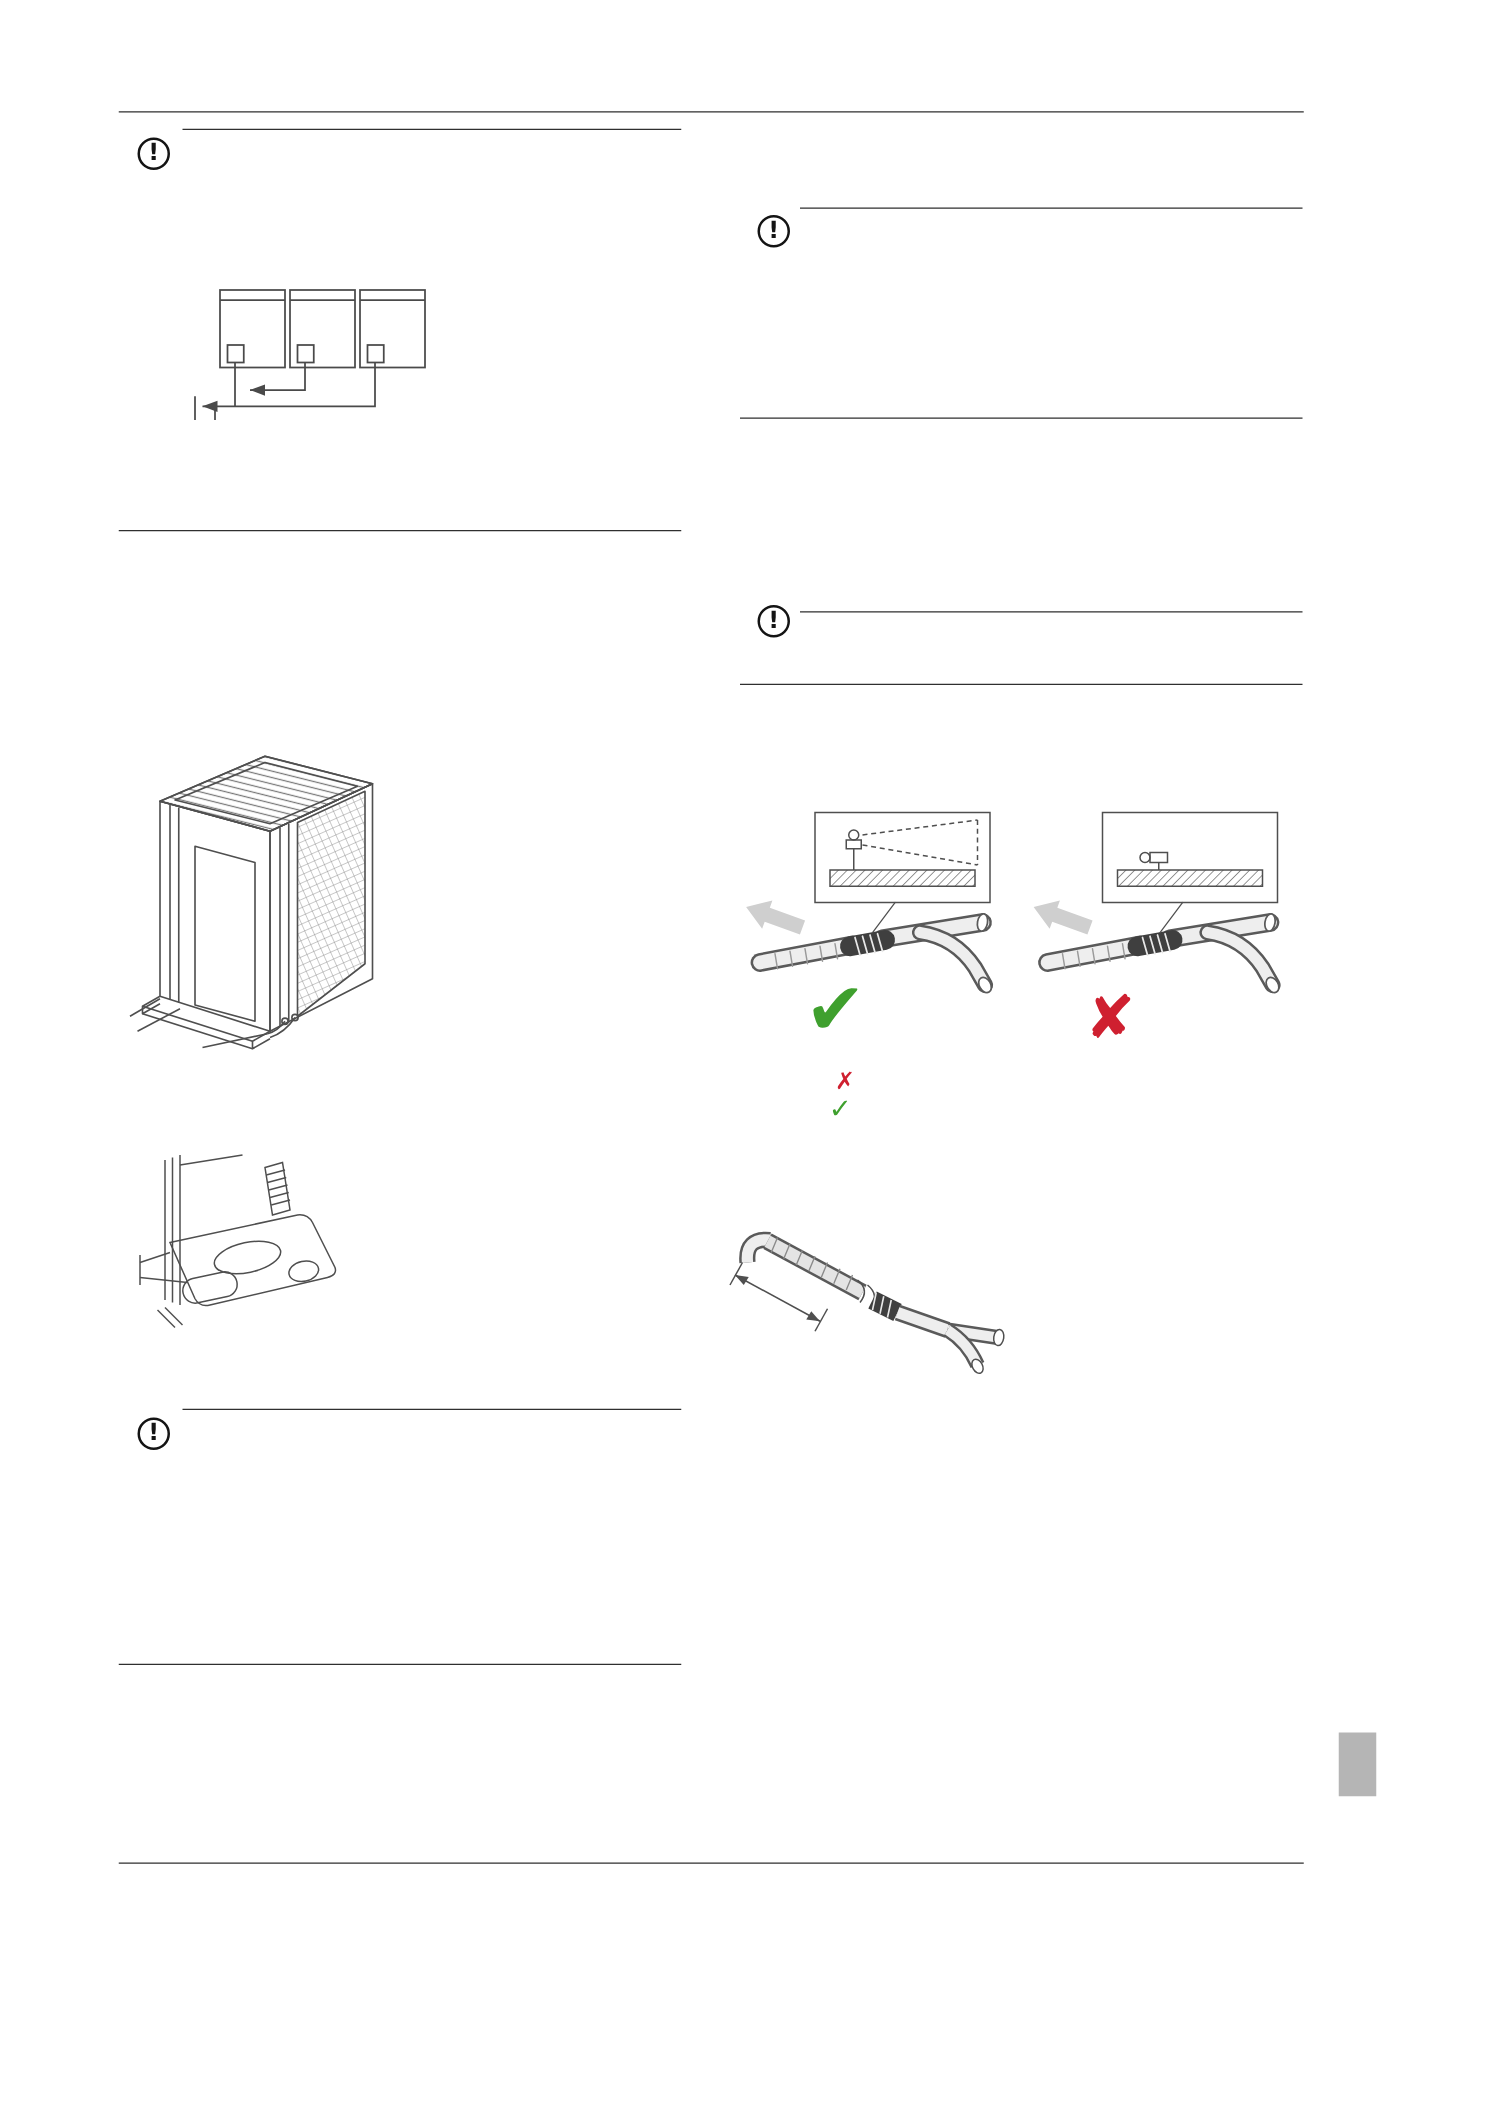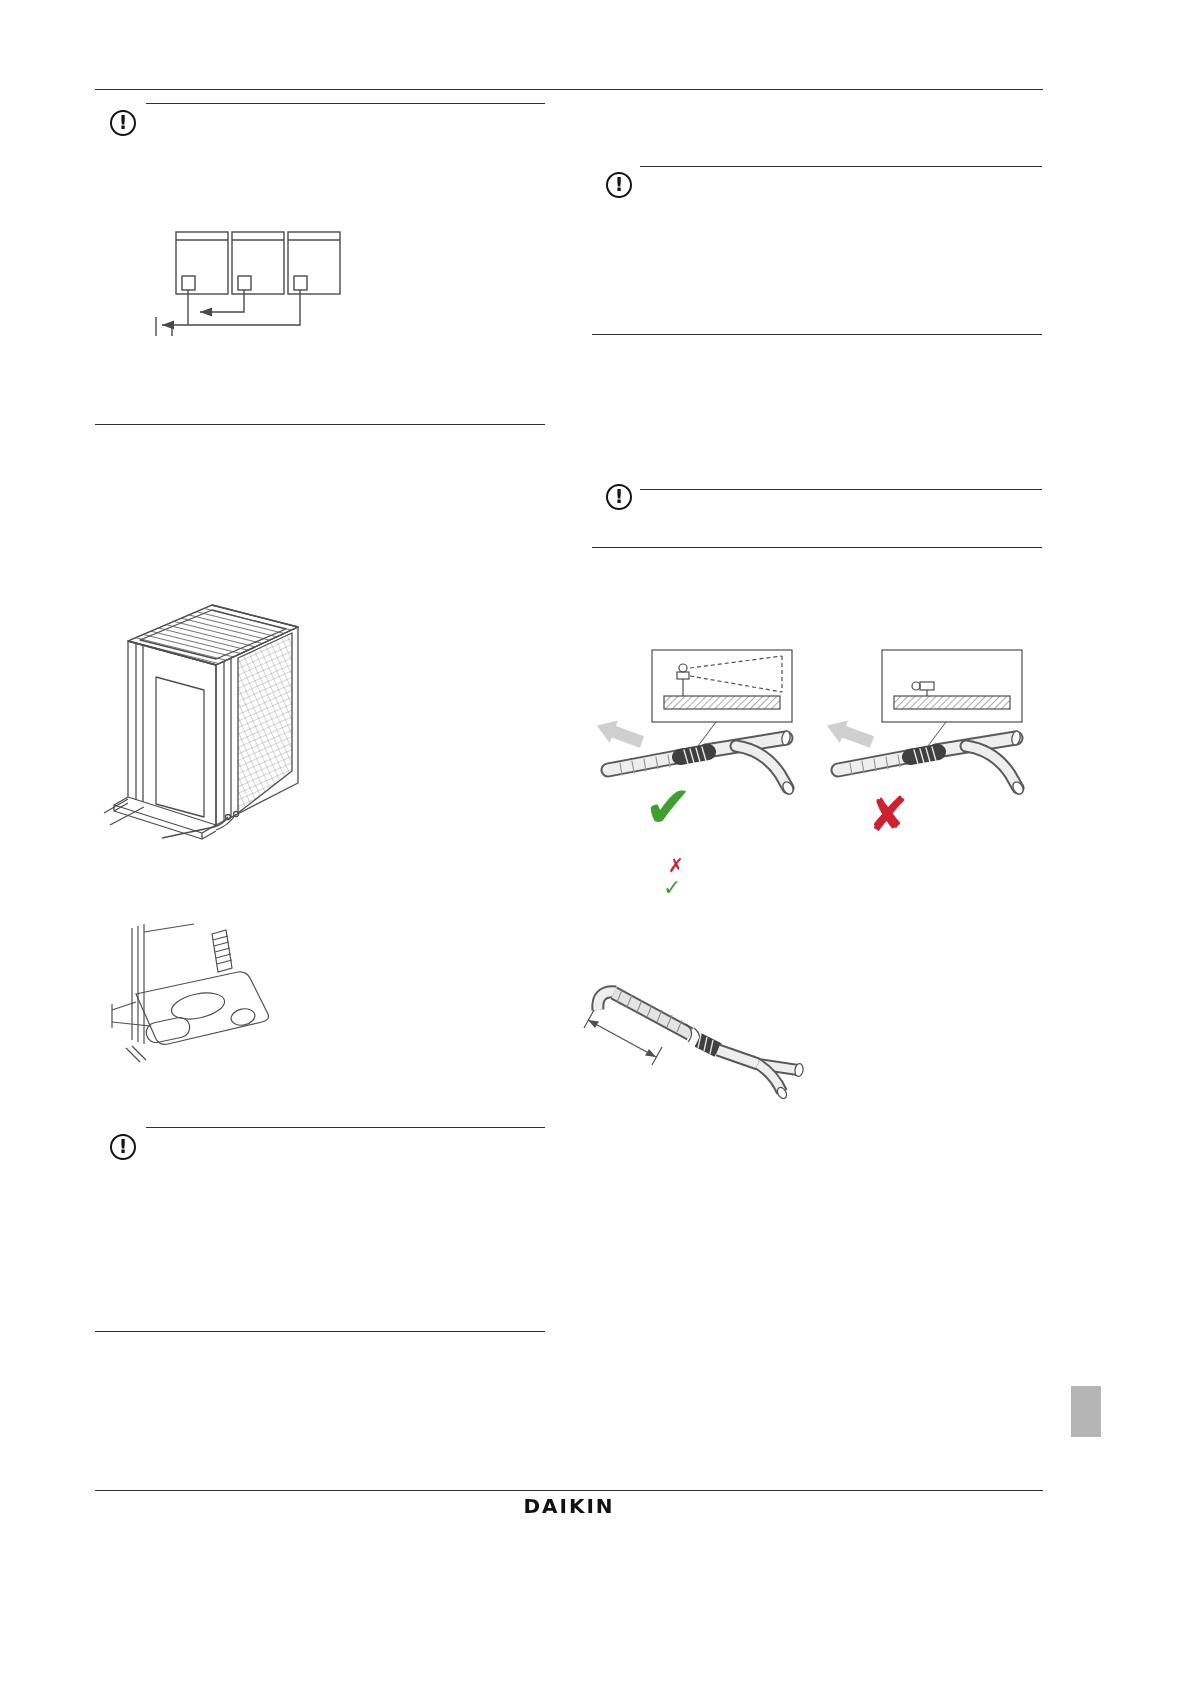--- a/index.html
+++ b/index.html
@@ -260,16 +260,15 @@
         <line x1="6" y1="40" x2="74" y2="77"></line>
         <polygon points="6,40 17,41.5 13,48" fill="#4f4f4f" stroke="none"></polygon>
         <polygon points="74,77 63,75.5 67,69" fill="#4f4f4f" stroke="none"></polygon>
         <line x1="2" y1="48" x2="12" y2="30"></line>
         <line x1="70" y1="85" x2="80" y2="67"></line>
       </g>
     </g>
   </svg>
 
   <div class="rule" style="left:95px; top:1490px; width:948px;"></div>
-  <div class="footer-brand">DAIKIN</div>
   <div class="edge-tab"></div>
 
 </div>
 
 </body></html>

